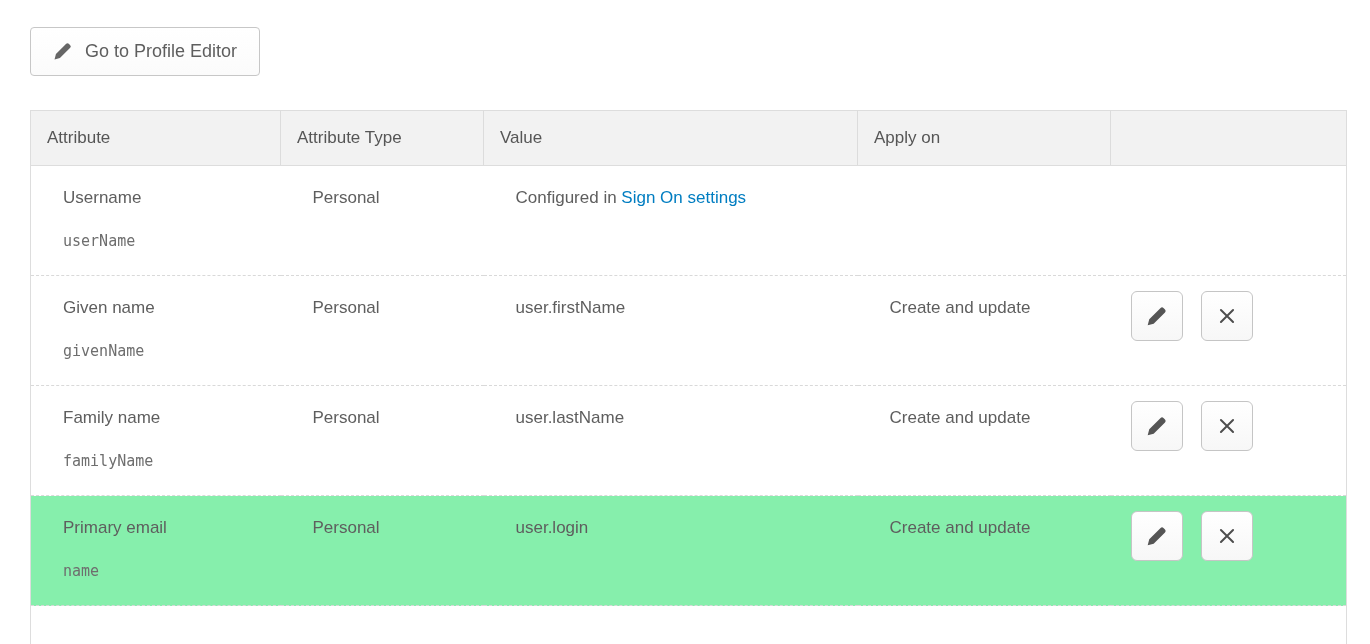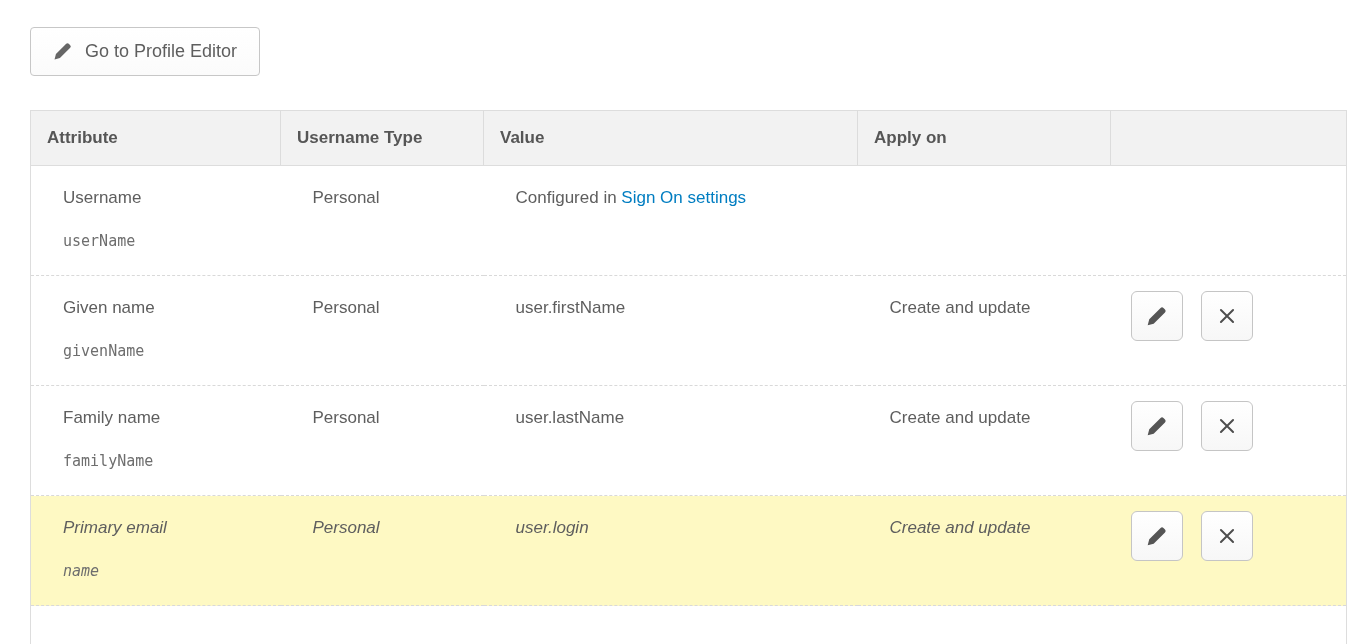--- a/index.html
+++ b/index.html
@@ -42,36 +42,36 @@
     border-collapse: collapse;
     table-layout: fixed;
     border: 1px solid #dddddd;
     background: #fff;
   }
   .attr-table th {
     background: #f2f2f2;
     height: 55px;
     padding: 0 16px;
     text-align: left;
-    font-weight: 700;
+    font-weight: 400;
     font-size: 17px;
     color: #565656;
     vertical-align: middle;
     border-bottom: 1px solid #dddddd;
   }
   .attr-table th + th { border-left: 1px solid #dcdcdc; }
 
   .attr-table tbody tr.attr-row { height: 110px; }
   .attr-table tbody td {
     vertical-align: top;
     padding: 20px 16px 0 32px;
     border-bottom: 1px dashed #d9d9d9;
     font-size: 17px;
   }
-  tr.highlighted td { background: #fef9c3; font-style: italic; }
+  tr.highlighted td { background: #86efac; }
 
   .line1 { line-height: 23px; margin: 0; }
   .line2 {
     margin: 22px 0 0 0;
     font-family: "DejaVu Sans Mono", monospace;
     font-size: 15px;
     color: #6e6e6e;
     line-height: 20px;
   }
   a.link {
@@ -122,21 +122,21 @@
     <colgroup>
       <col style="width:250px">
         <col style="width:203px">
         <col style="width:374px">
         <col style="width:253px">
         <col style="width:236px">
     </colgroup>
     <thead>
       <tr>
         <th>Attribute</th>
-        <th>Username Type</th>
+        <th>Attribute Type</th>
         <th>Value</th>
         <th>Apply on</th>
         <th></th>
       </tr>
     </thead>
     <tbody>
         <tr class="attr-row">
     <td>
       <div class="line1">Username</div>
       <div class="line2">userName</div>

